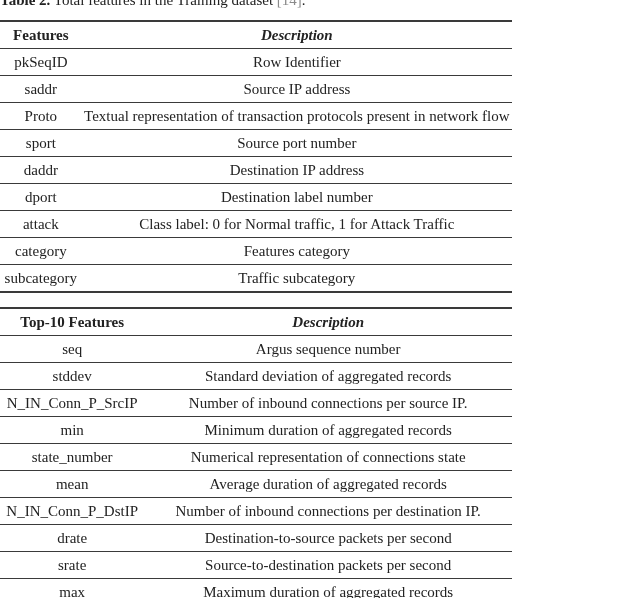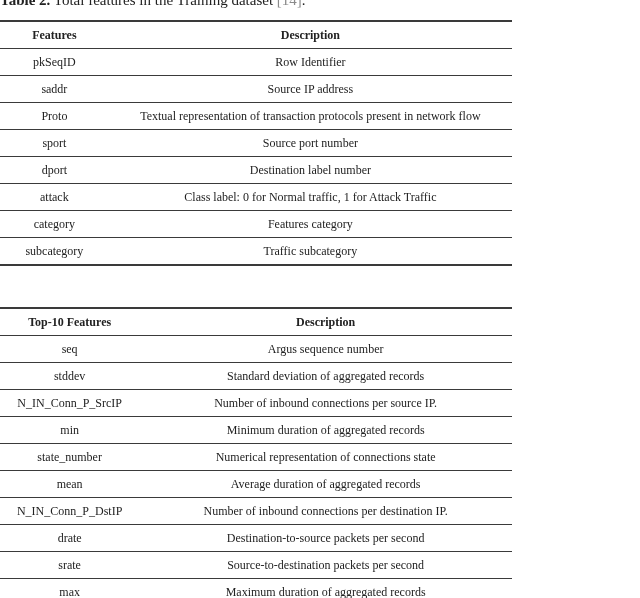--- a/index.html
+++ b/index.html
@@ -9,33 +9,33 @@
       color: #222222;
     }
     .caption {
       position: absolute; left: 0; top: -9px; height: 18px;
       font-size: 15px; line-height: 18px; white-space: nowrap;
     }
     .caption .label { font-weight: bold; }
     .caption .cite { color: #8a8a8a; }
     table {
       position: absolute; left: 0; width: 512px;
-      border-collapse: collapse; font-size: 12px;
+      border-collapse: collapse; font-size: 15px;
     }
     #t1 { top: 20px; }
     #t2 { top: 307px; }
     table th, table td {
       text-align: center; padding: 0; height: 26px; line-height: 26px;
       white-space: nowrap;
       border-bottom: 1px solid #3a3a3a;
     }
     table thead th { font-weight: bold; border-top: 2px solid #3a3a3a; border-bottom: 1px solid #3a3a3a; }
     table tbody tr:last-child td { border-bottom: 2px solid #3a3a3a; }
     .col-feat { width: 166px; }
-    .col-desc { width: 474px; }
+    .col-desc { width: 474px; font-style: italic; }
   </style>
 </head>
 <body>
 
 <div class="caption">
   <span class="label">Table 2.</span><span> Total features in the Training dataset </span><span class="cite">[14]</span><span>.</span>
 </div>
 
 <table id="t1">
   <thead>
@@ -53,20 +53,24 @@
         <td>saddr</td>
         <td>Source IP address</td>
       </tr>
     <tr>
         <td>Proto</td>
         <td>Textual representation of transaction protocols present in network flow</td>
       </tr>
     <tr>
         <td>sport</td>
         <td>Source port number</td>
+      </tr>
+    <tr>
+        <td>daddr</td>
+        <td>Destination IP address</td>
       </tr>
     <tr>
         <td>dport</td>
         <td>Destination label number</td>
       </tr>
     <tr>
         <td>attack</td>
         <td>Class label: 0 for Normal traffic, 1 for Attack Traffic</td>
       </tr>
     <tr>

